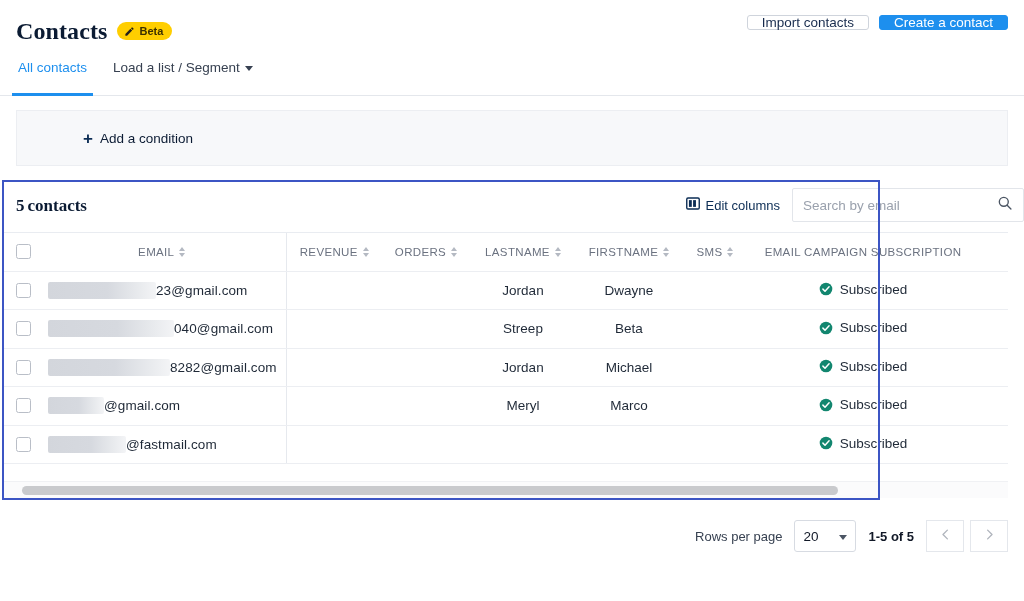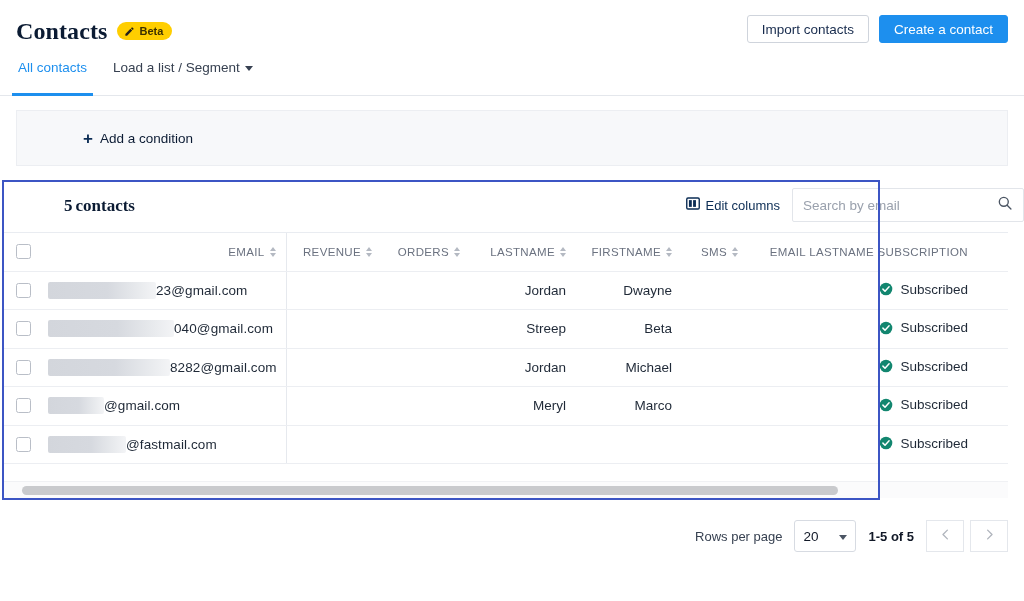--- a/index.html
+++ b/index.html
@@ -36,21 +36,21 @@
     font-weight: 700;
     color: #3c3000;
   }
   .beta-badge svg { display: block; }
 
   .header-actions {
     position: absolute; right: 16px; top: 15px;
     display: flex; gap: 10px; align-items: center;
   }
   .btn {
-    height: 28px;
+    height: 15px;
     border-radius: 3px;
     font-size: 13.5px;
     padding: 0 14px;
     cursor: pointer;
     display: inline-flex; align-items: center; justify-content: center;
     font-family: "Liberation Sans", sans-serif;
     white-space: nowrap;
   }
   .btn-outline {
     background: #ffffff;
@@ -142,21 +142,20 @@
     height: 52px;
     display: flex; align-items: center;
     padding: 0 0 0 12px;
     position: relative;
   }
   .count-title {
     font-family: "Liberation Serif", serif;
     font-size: 17px;
     font-weight: 700;
     color: #0b1b33;
-    margin-left: 48px;
   }
   .count-title .num { margin-right: 3px; }
   .toolbar-right {
     position: absolute; right: -16px; top: 8px;
     display: flex; align-items: center; gap: 12px;
   }
   .edit-columns {
     display: inline-flex; align-items: center; gap: 6px;
     font-size: 13px; color: #0b2c54; cursor: pointer;
   }
@@ -184,21 +183,21 @@
     overflow: hidden;
     position: relative;
     border-top: 1px solid #e9ecf1;
   }
   .grid {
     width: 1180px;
     border-collapse: collapse;
     table-layout: fixed;
   }
   .grid th, .grid td {
-    text-align: right;
+    text-align: center;
     font-weight: 400;
     border-bottom: 1px solid #eceef2;
     white-space: nowrap;
     overflow: hidden;
   }
   .grid thead th {
     height: 38px;
     font-size: 11.5px;
     color: #6b7280;
     letter-spacing: .35px;
@@ -430,21 +429,21 @@
               <span class="hdr-inner">
                 <span>SMS</span>
                 <span class="sort-ico">
                     <i class="up"></i>
                     <i class="dn"></i>
                   </span>
               </span>
             </th>
             <th class="col-sub">
               <span class="hdr-inner">
-                <span>EMAIL LASTNAME SUBSCRIPTION</span>
+                <span>EMAIL CAMPAIGN SUBSCRIPTION</span>
               </span>
             </th>
             <th class="col-la">
               
             </th>
           </tr>
         </thead>
         <tbody id="tbody">
             <tr>
               <td class="col-chk">

